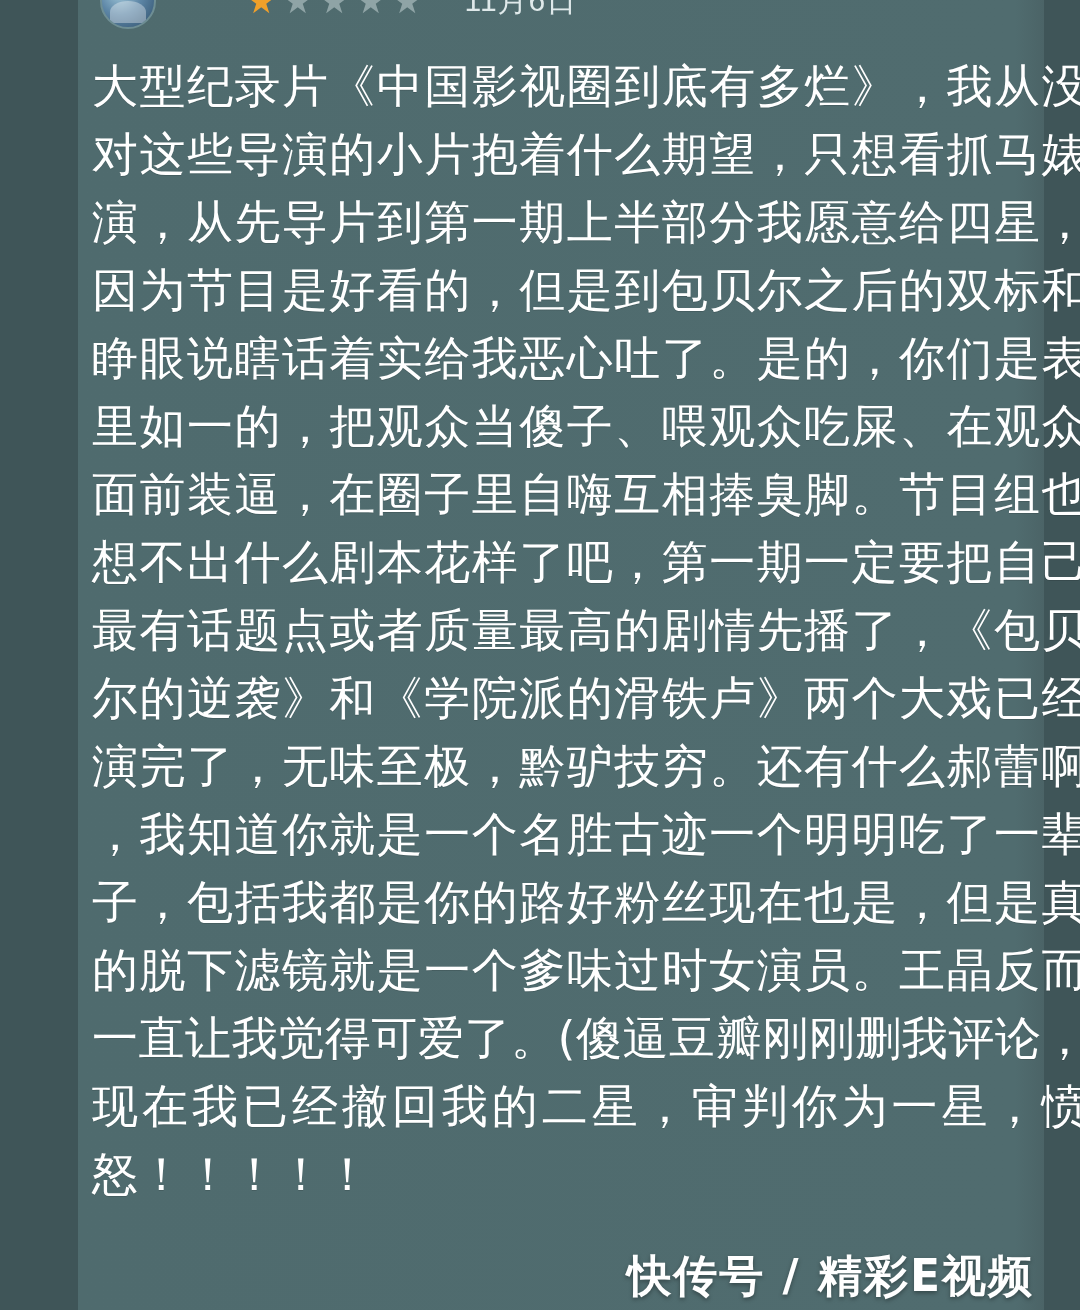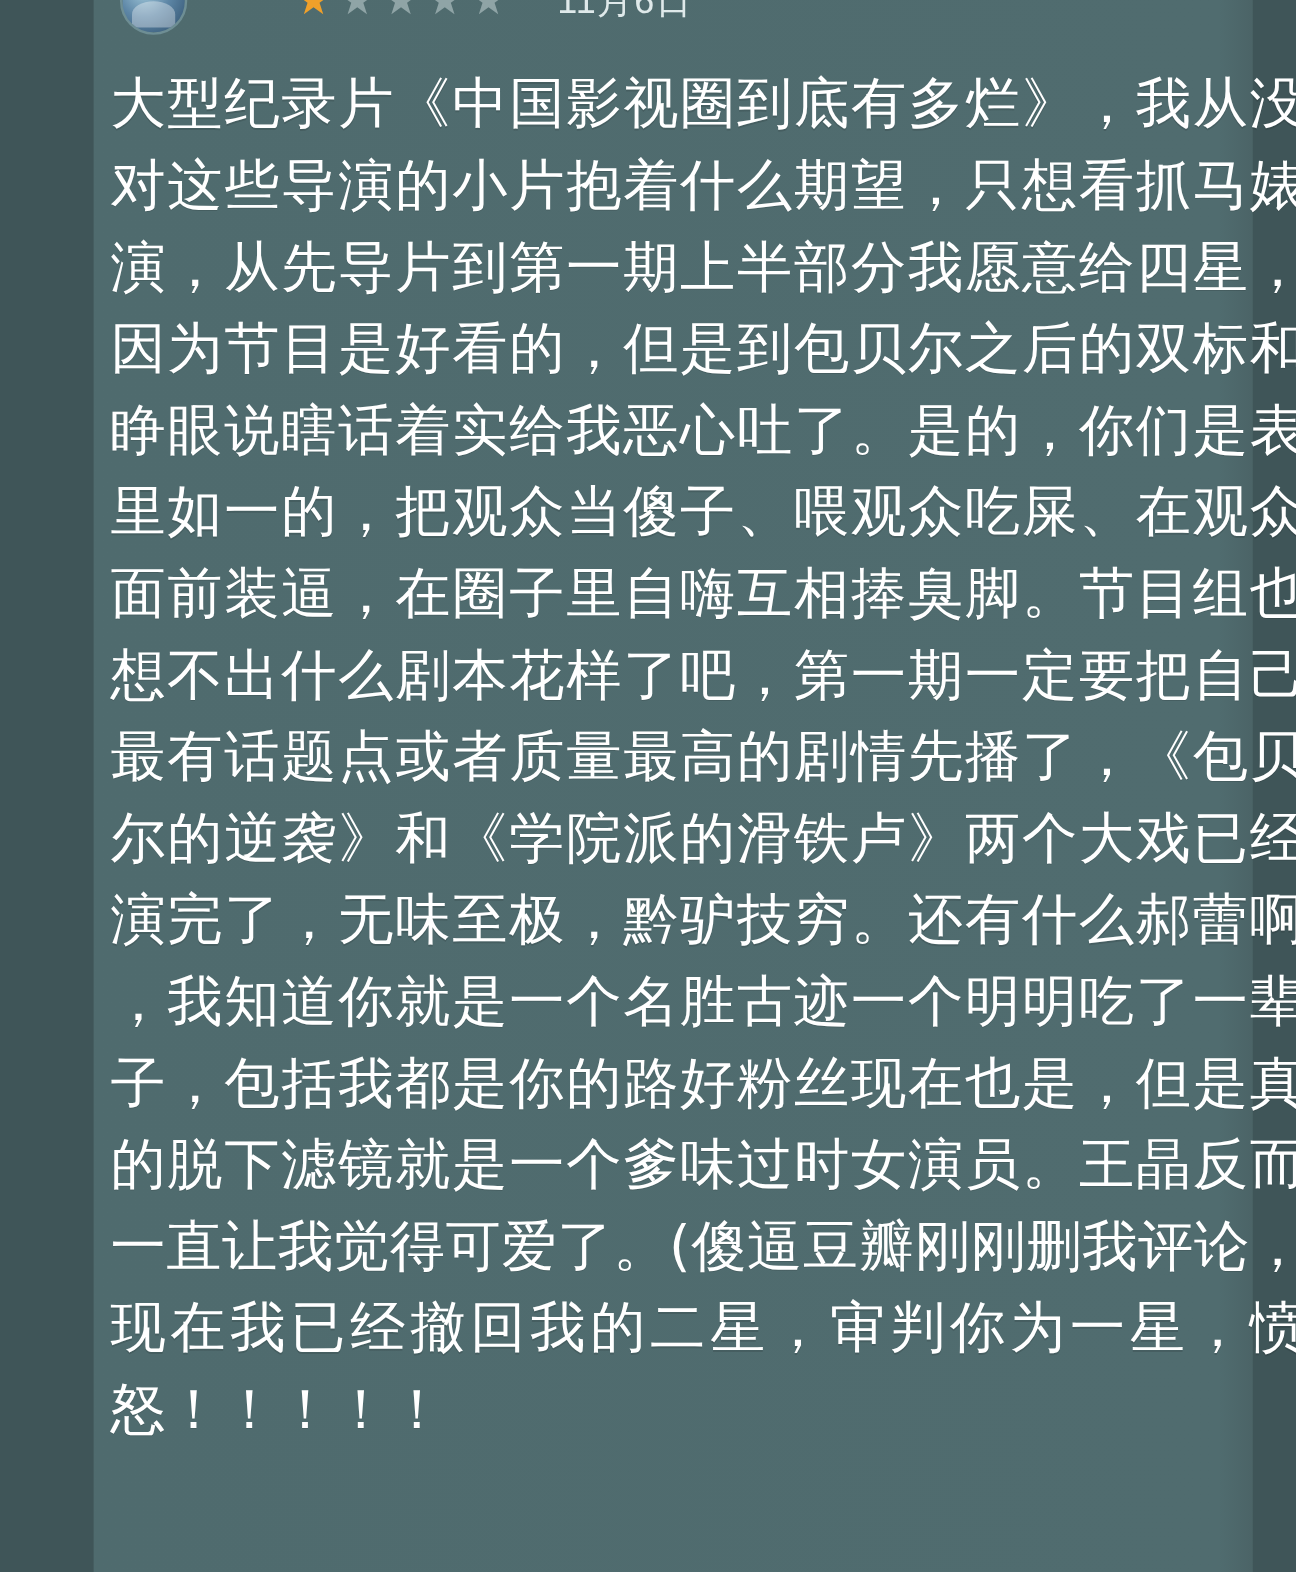--- a/index.html
+++ b/index.html
@@ -134,14 +134,15 @@
       <span class="star">★</span>
       <span class="star">★</span>
       <span class="star">★</span>
       <span class="star">★</span>
     </div>
     <div class="date">11月6日</div>
   </div>
 
   <div class="review-body">大型纪录片《中国影视圈到底有多烂》，我从没对这些导演的小片抱着什么期望，只想看抓马婊演，从先导片到第一期上半部分我愿意给四星，因为节目是好看的，但是到包贝尔之后的双标和睁眼说瞎话着实给我恶心吐了。是的，你们是表里如一的，把观众当傻子、喂观众吃屎、在观众面前装逼，在圈子里自嗨互相捧臭脚。节目组也想不出什么剧本花样了吧，第一期一定要把自己最有话题点或者质量最高的剧情先播了，《包贝尔的逆袭》和《学院派的滑铁卢》两个大戏已经演完了，无味至极，黔驴技穷。还有什么郝蕾啊 ，我知道你就是一个名胜古迹一个明明吃了一辈子，包括我都是你的路好粉丝现在也是，但是真的脱下滤镜就是一个爹味过时女演员。王晶反而一直让我觉得可爱了。(傻逼豆瓣刚刚删我评论，现在我已经撤回我的二星，审判你为一星，愤怒！！！！！</div>
 
+  <div class="watermark">快传号 / 精彩E视频</div>
 
 </div>
 
 </body></html>

